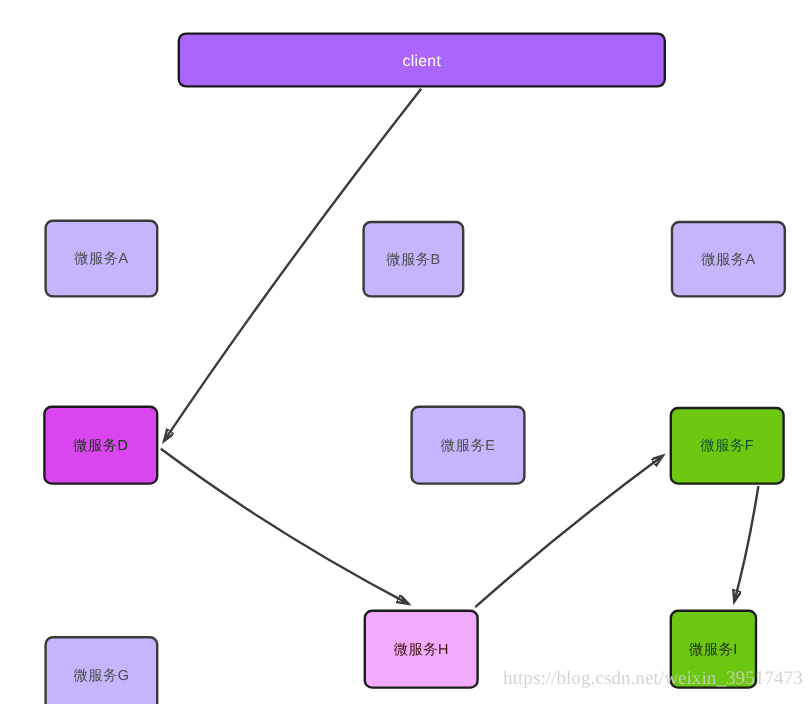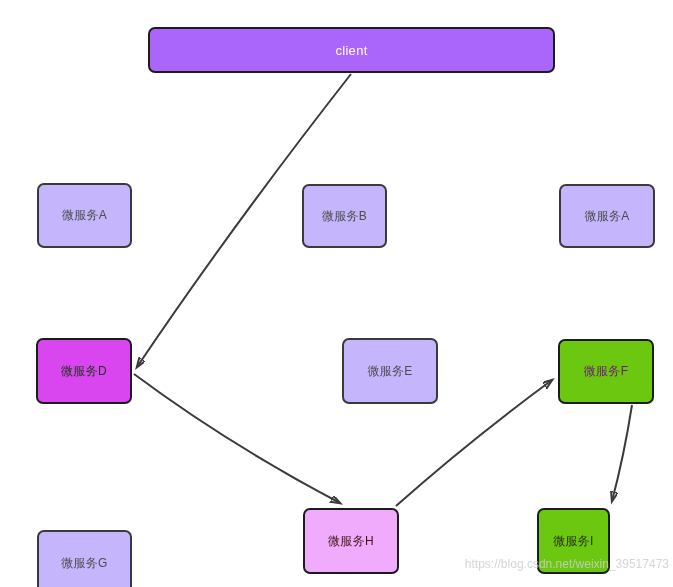--- a/index.html
+++ b/index.html
@@ -17,30 +17,31 @@
   }
   #node-client{
     left:148px;top:27px;width:407px;height:46px;
     background:#aa66fa;border-color:#1c1c1c;color:#ffffff;font-size:13px;
   }
   #node-a{left:37px;top:183px;width:95px;height:65px;}
   #node-b{left:302px;top:184px;width:85px;height:64px;}
   #node-c{left:559px;top:184px;width:96px;height:64px;}
   #node-d{left:36px;top:338px;width:96px;height:66px;background:#d946ef;border-color:#1c1c1c;color:#21351c;}
   #node-e{left:302px;top:338px;width:96px;height:66px;margin-left:40px;}
-  #node-f{left:558px;top:339px;width:96px;height:65px;background:#6cc711;border-color:#1c1c1c;color:#701a75;}
+  #node-f{left:558px;top:339px;width:96px;height:65px;background:#6cc711;border-color:#1c1c1c;color:#14532d;}
   #node-g{left:37px;top:508px;width:95px;height:66px;margin-top:22px;}
   #node-h{left:303px;top:508px;width:96px;height:66px;background:#f0abfc;border-color:#1c1c1c;color:#3f1511;}
-  #node-i{left:537px;top:508px;width:73px;height:66px;background:#6cc711;border-color:#1c1c1c;color:#253413;}
+  #node-i{left:558px;top:508px;width:73px;height:66px;background:#6cc711;border-color:#1c1c1c;color:#253413;}
   #edges{position:absolute;left:0;top:0;z-index:5;pointer-events:none;}
   #edges path{fill:none;stroke:#3b3b3b;stroke-width:2;}
   #watermark{
     position:absolute;right:4px;top:557px;z-index:9;
-    font-size:12px;color:rgba(206,206,206,0.85);
+    font-size:16px;color:rgba(206,206,206,0.85);
     white-space:nowrap;
+    font-family:Liberation Serif, serif;
   }
 </style>
 </head>
 <body>
 
 <div class="node" id="node-client">client</div>
 
 <div class="node" id="node-a">微服务A</div>
 <div class="node" id="node-b">微服务B</div>
 <div class="node" id="node-c">微服务A</div>

